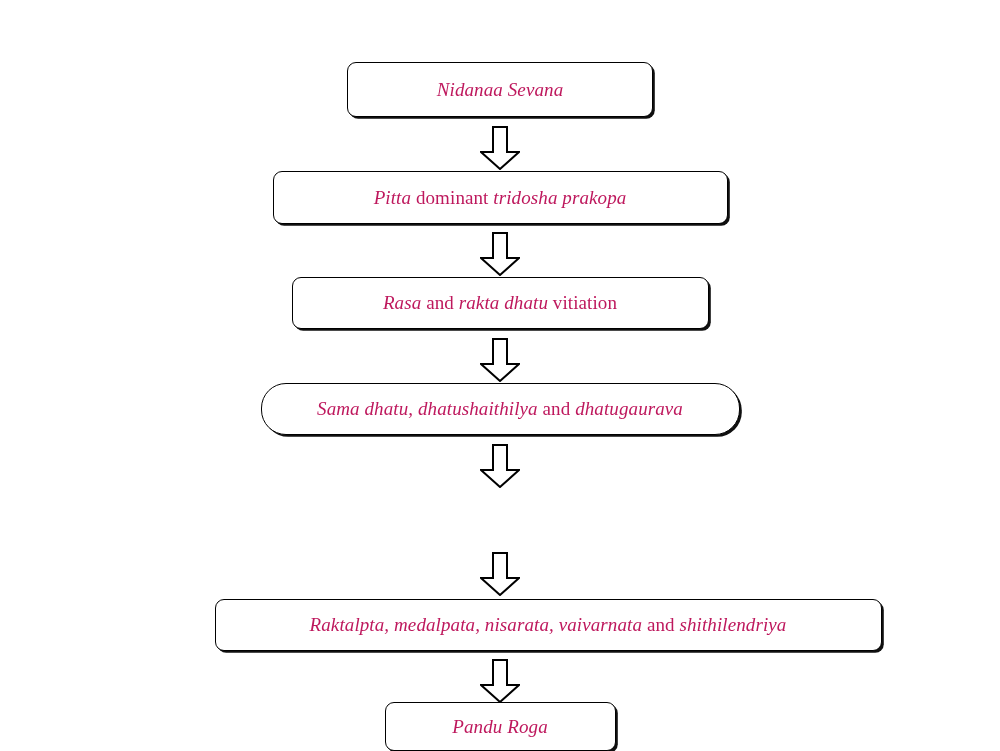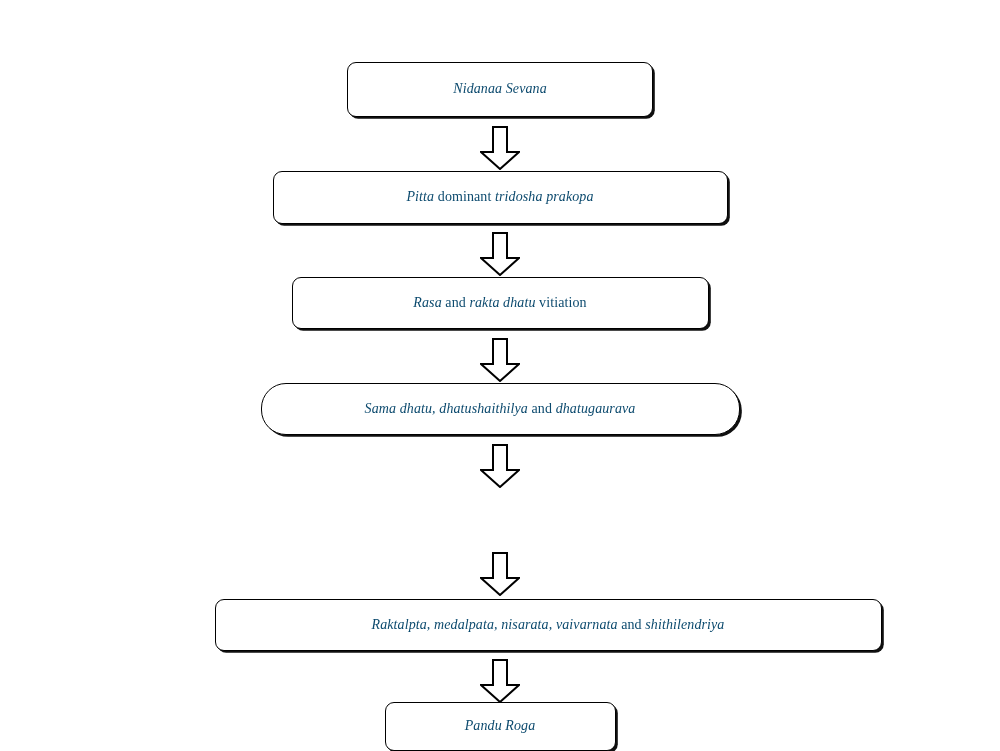--- a/index.html
+++ b/index.html
@@ -28,23 +28,23 @@
     border: 1.6px solid #000000;
     border-radius: 9px;
     background: #ffffff;
     display: flex;
     align-items: center;
     justify-content: center;
     box-shadow: 2.2px 2.2px 0 -0.4px #101010;
     padding: 0 14px;
   }
   .node-label {
-    font-size: 14px;
+    font-size: 19px;
     line-height: 1.15;
-    color: #0c4a6e;
+    color: #be185d;
     white-space: nowrap;
     letter-spacing: 0.1px;
   }
   .node-label i {
     font-style: italic;
   }
   .node-label span.rom {
     font-style: normal;
   }
   .arrow-wrap {

